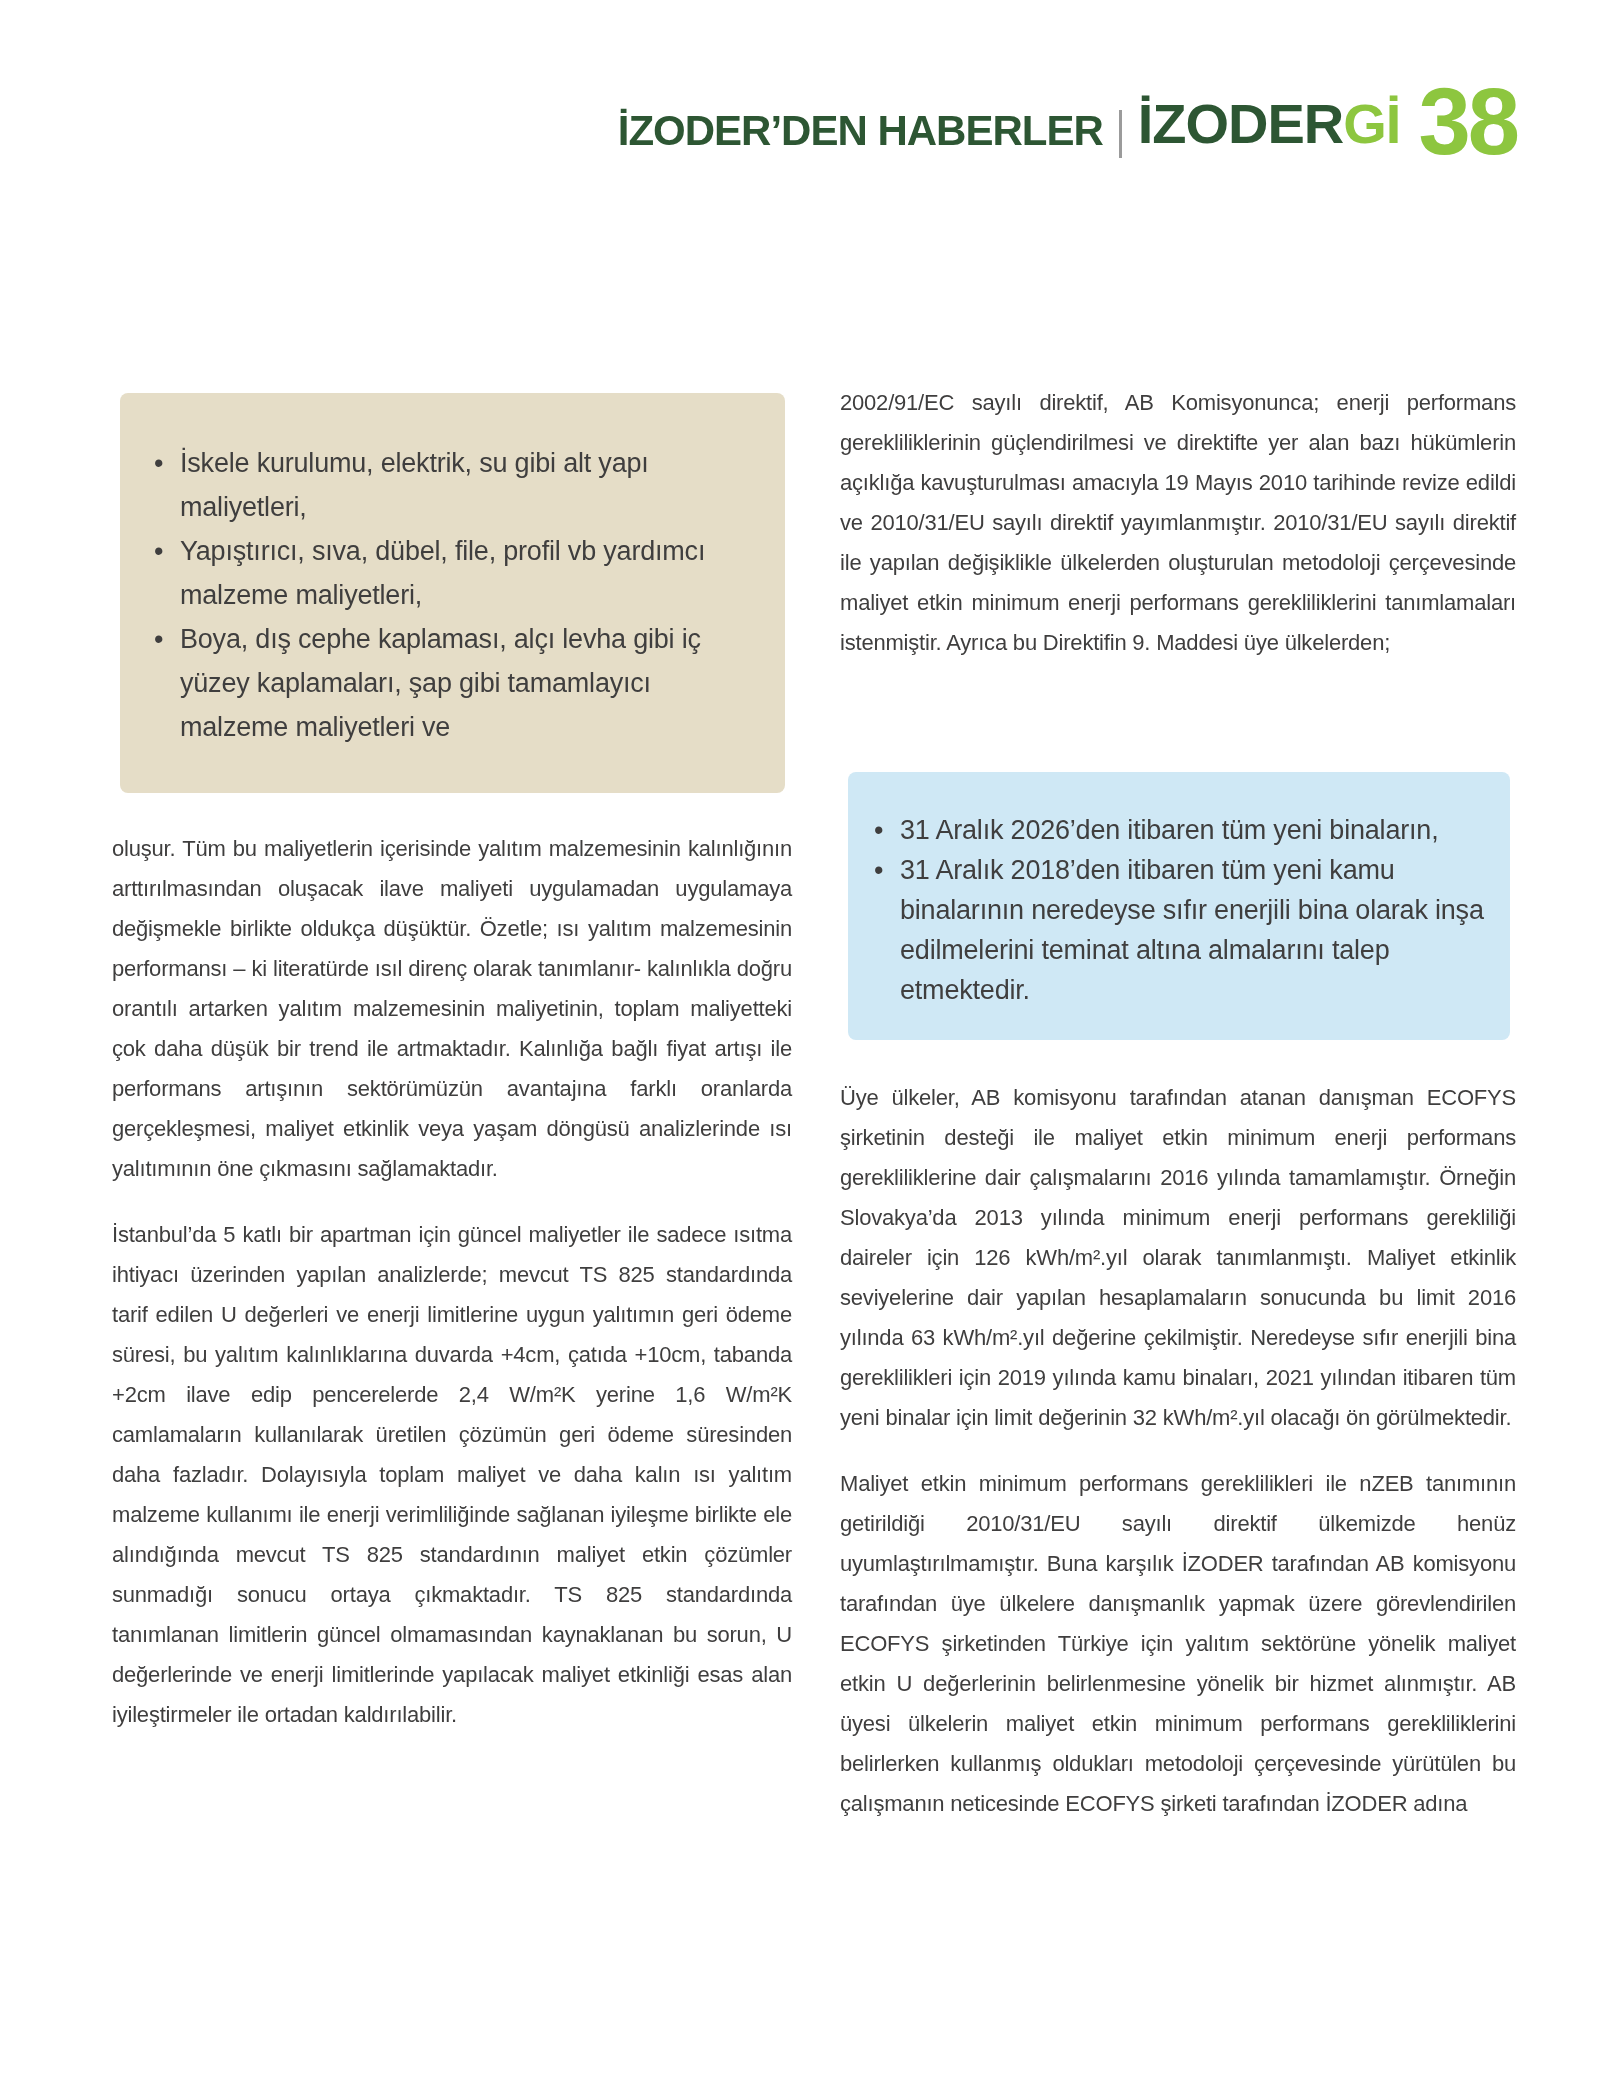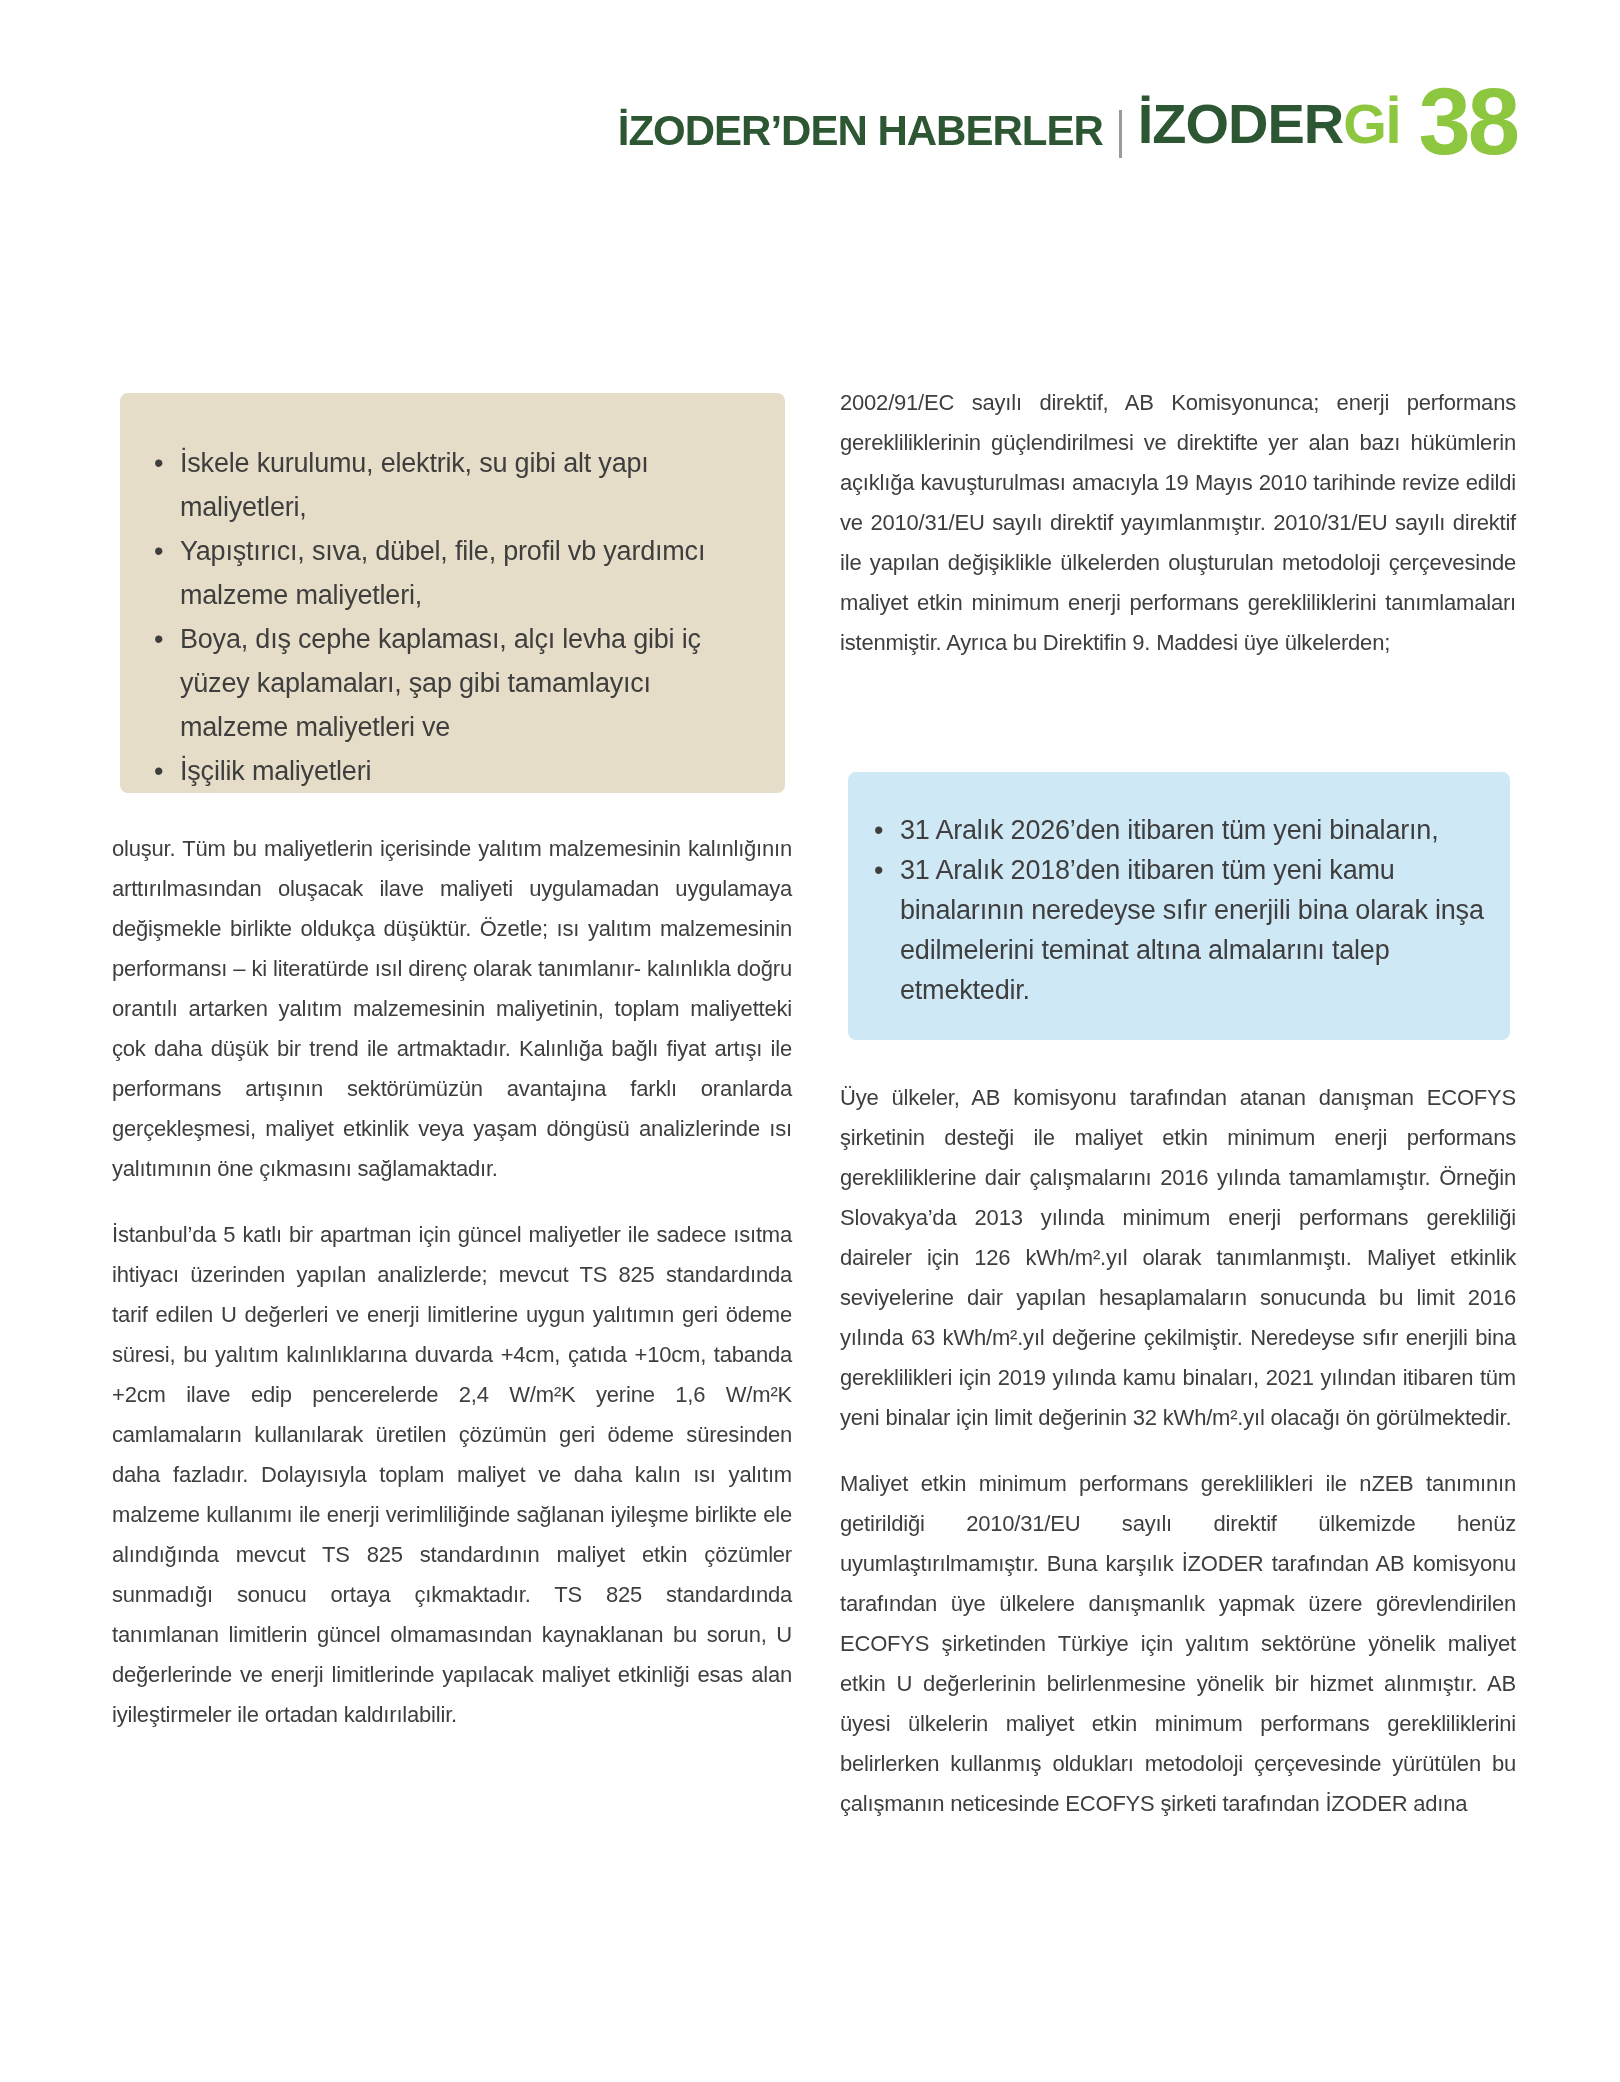--- a/index.html
+++ b/index.html
@@ -86,21 +86,20 @@
       <span class="dark">İZODER</span><span class="light">Gİ</span>
     </span>
     <span class="issue">38</span>
   </div>
 
   <div class="box beige">
     <ul>
       <li>İskele kurulumu, elektrik, su gibi alt yapı maliyetleri,</li>
       <li>Yapıştırıcı, sıva, dübel, file, profil vb yardımcı malzeme maliyetleri,</li>
       <li>Boya, dış cephe kaplaması, alçı levha gibi iç yüzey kaplamaları, şap gibi tamamlayıcı malzeme maliyetleri ve</li>
-      <li>İşçilik maliyetleri</li>
     </ul>
   </div>
 
   <div class="textcol" id="left-text">
     <p>oluşur. Tüm bu maliyetlerin içerisinde yalıtım malzemesinin kalınlığının arttırılmasından oluşacak ilave maliyeti uygulamadan uygulamaya değişmekle birlikte oldukça düşüktür. Özetle; ısı yalıtım malzemesinin performansı – ki literatürde ısıl direnç olarak tanımlanır- kalınlıkla doğru orantılı artarken yalıtım malzemesinin maliyetinin, toplam maliyetteki çok daha düşük bir trend ile artmaktadır. Kalınlığa bağlı fiyat artışı ile performans artışının sektörümüzün avantajına farklı oranlarda gerçekleşmesi, maliyet etkinlik veya yaşam döngüsü analizlerinde ısı yalıtımının öne çıkmasını sağlamaktadır.</p>
     <p>İstanbul’da 5 katlı bir apartman için güncel maliyetler ile sadece ısıtma ihtiyacı üzerinden yapılan analizlerde; mevcut TS 825 standardında tarif edilen U değerleri ve enerji limitlerine uygun yalıtımın geri ödeme süresi, bu yalıtım kalınlıklarına duvarda +4cm, çatıda +10cm, tabanda +2cm ilave edip pencerelerde 2,4 W/m²K yerine 1,6 W/m²K camlamaların kullanılarak üretilen çözümün geri ödeme süresinden daha fazladır. Dolayısıyla toplam maliyet ve daha kalın ısı yalıtım malzeme kullanımı ile enerji verimliliğinde sağlanan iyileşme birlikte ele alındığında mevcut TS 825 standardının maliyet etkin çözümler sunmadığı sonucu ortaya çıkmaktadır. TS 825 standardında tanımlanan limitlerin güncel olmamasından kaynaklanan bu sorun, U değerlerinde ve enerji limitlerinde yapılacak maliyet etkinliği esas alan iyileştirmeler ile ortadan kaldırılabilir.</p>
   </div>
 
   <div class="textcol" id="right-top">
     <p>2002/91/EC sayılı direktif, AB Komisyonunca; enerji performans gerekliliklerinin güçlendirilmesi ve direktifte yer alan bazı hükümlerin açıklığa kavuşturulması amacıyla 19 Mayıs 2010 tarihinde revize edildi ve 2010/31/EU sayılı direktif yayımlanmıştır. 2010/31/EU sayılı direktif ile yapılan değişiklikle ülkelerden oluşturulan metodoloji çerçevesinde maliyet etkin minimum enerji performans gerekliliklerini tanımlamaları istenmiştir. Ayrıca bu Direktifin 9. Maddesi üye ülkelerden;</p>

